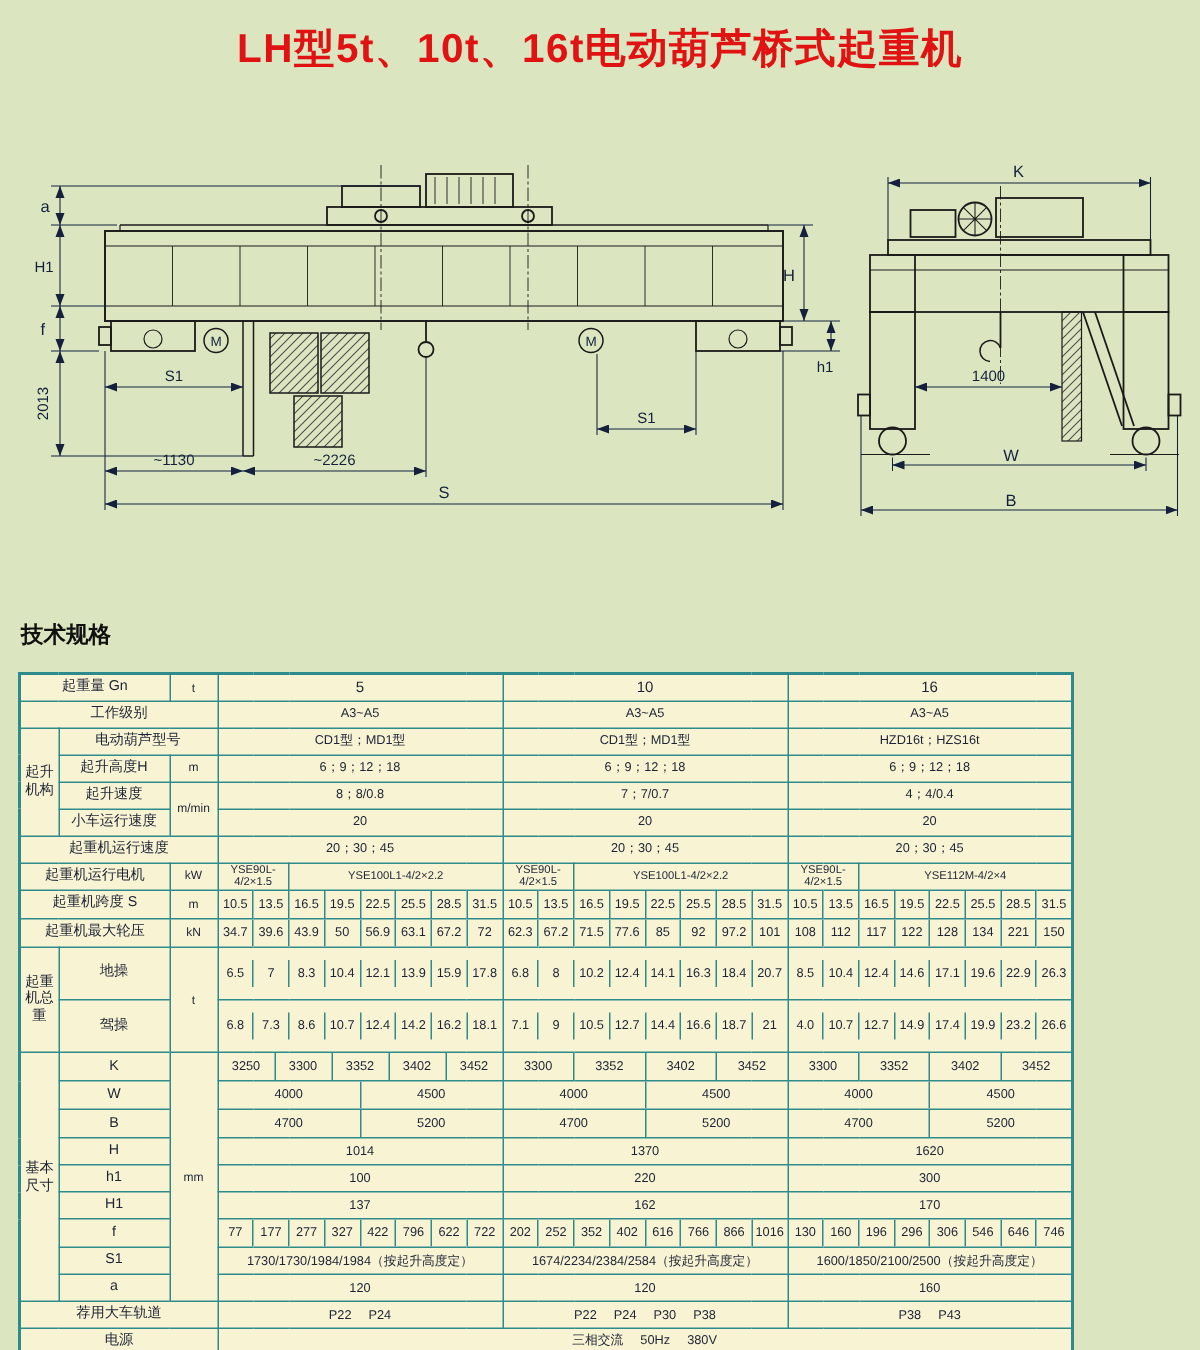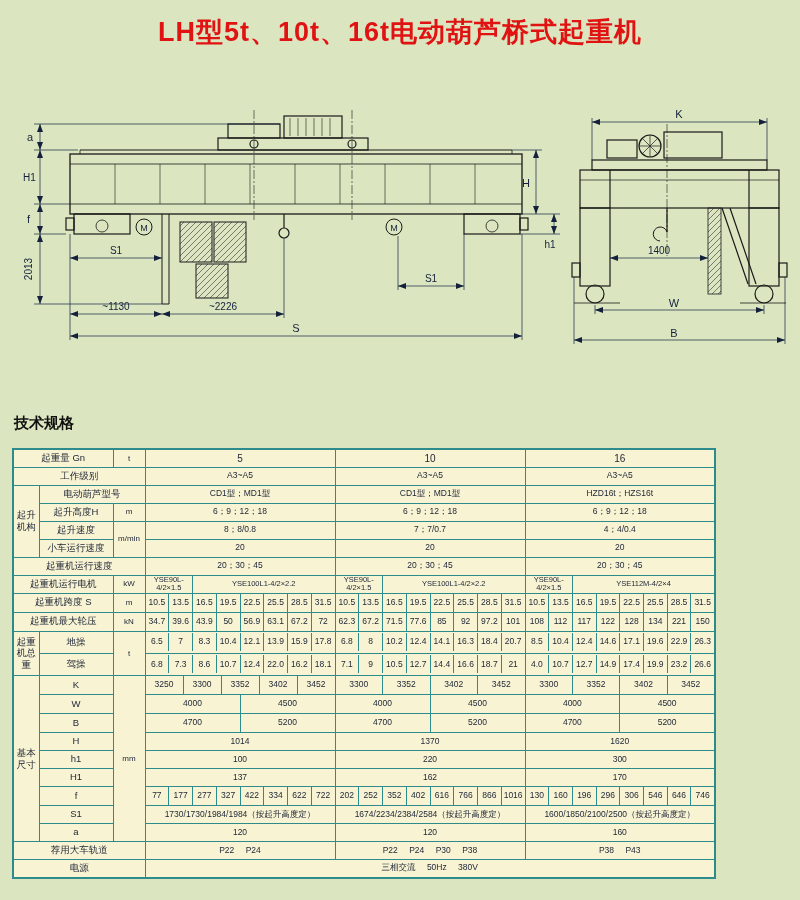--- a/index.html
+++ b/index.html
@@ -21,21 +21,21 @@
   .section-heading{font-size:15px;font-weight:bold;margin:16px 0 15px 14px;color:#101010;}
   table.spec{
     border-collapse:collapse;table-layout:fixed;width:704px;margin-left:12px;
     background:var(--cell);border:2px solid var(--bd);
   }
   .spec td{
     border:1px solid var(--bd);font-size:8.5px;text-align:center;vertical-align:middle;
     padding:0 1px;height:18px;line-height:1.15;overflow:hidden;
   }
   .spec .lbl{font-size:9.5px;}
-  .spec .glbl{font-size:9.5px;line-height:1.25;padding:4px 2px;}
+  .spec .glbl{font-size:9.5px;line-height:1.25;padding:17px 2px;}
   .spec .unit{font-size:8px;}
   .spec .val{white-space:nowrap;}
   .spec .cap{font-size:10px;}
   .spec .sm{font-size:7.5px;white-space:normal;line-height:1.1;margin-top:32px;}
   .spec td.sp{padding:0;}
   .strip{display:flex;height:18px;width:100%;}
   .strip span{
     flex:1 1 0;display:flex;align-items:center;justify-content:center;
     border-left:1px solid var(--bd);font-size:8.5px;overflow:hidden;white-space:nowrap;
   }
@@ -428,21 +428,21 @@
   </tr>
   <tr>
     <td class="lbl">驾操</td>
     <td colspan="8" class="sp">
           <div class="strip">
             <span>6.8</span>
             <span>7.3</span>
             <span>8.6</span>
             <span>10.7</span>
             <span>12.4</span>
-            <span>22.0</span>
+            <span>14.2</span>
             <span>16.2</span>
             <span>18.1</span>
           </div>
         </td>
     <td colspan="8" class="sp">
           <div class="strip">
             <span>7.1</span>
             <span>9</span>
             <span>10.5</span>
             <span>12.7</span>
@@ -557,21 +557,21 @@
   </tr>
   <tr>
     <td class="lbl">f</td>
     <td colspan="8" class="sp">
           <div class="strip">
             <span>77</span>
             <span>177</span>
             <span>277</span>
             <span>327</span>
             <span>422</span>
-            <span>334</span>
+            <span>796</span>
             <span>622</span>
             <span>722</span>
           </div>
         </td>
     <td colspan="8" class="sp">
           <div class="strip">
             <span>202</span>
             <span>252</span>
             <span>352</span>
             <span>402</span>

